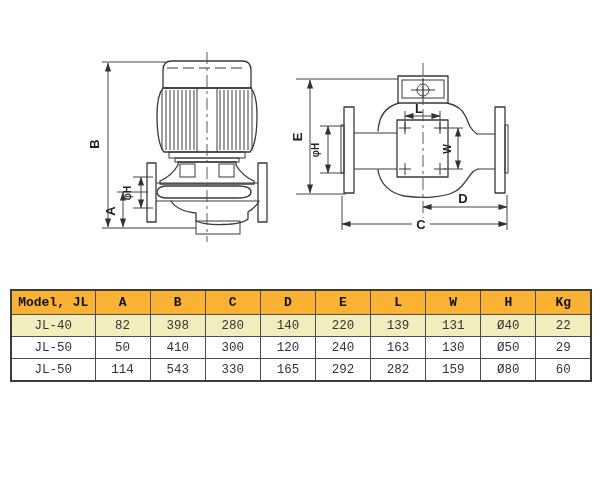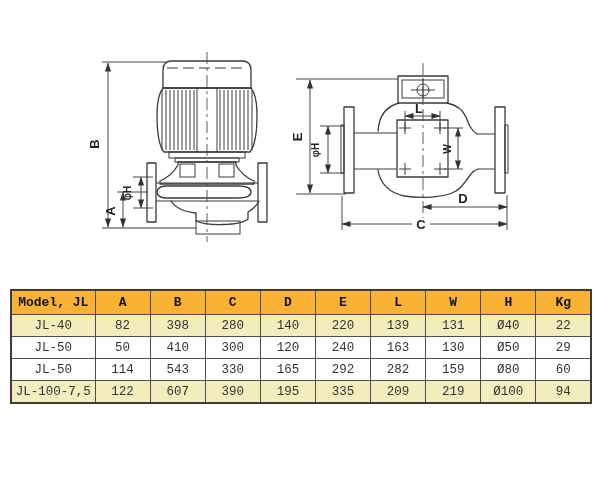--- a/index.html
+++ b/index.html
@@ -209,28 +209,16 @@
           <td>114</td>
           <td>543</td>
           <td>330</td>
           <td>165</td>
           <td>292</td>
           <td>282</td>
           <td>159</td>
           <td>Ø80</td>
           <td>60</td>
         </tr>
-        <tr class="alt">
-          <td>JL-100-7,5</td>
-          <td>122</td>
-          <td>607</td>
-          <td>390</td>
-          <td>195</td>
-          <td>335</td>
-          <td>209</td>
-          <td>219</td>
-          <td>Ø100</td>
-          <td>94</td>
-        </tr>
       </tbody>
   </table>
 
 </div>
 
 </body></html>

